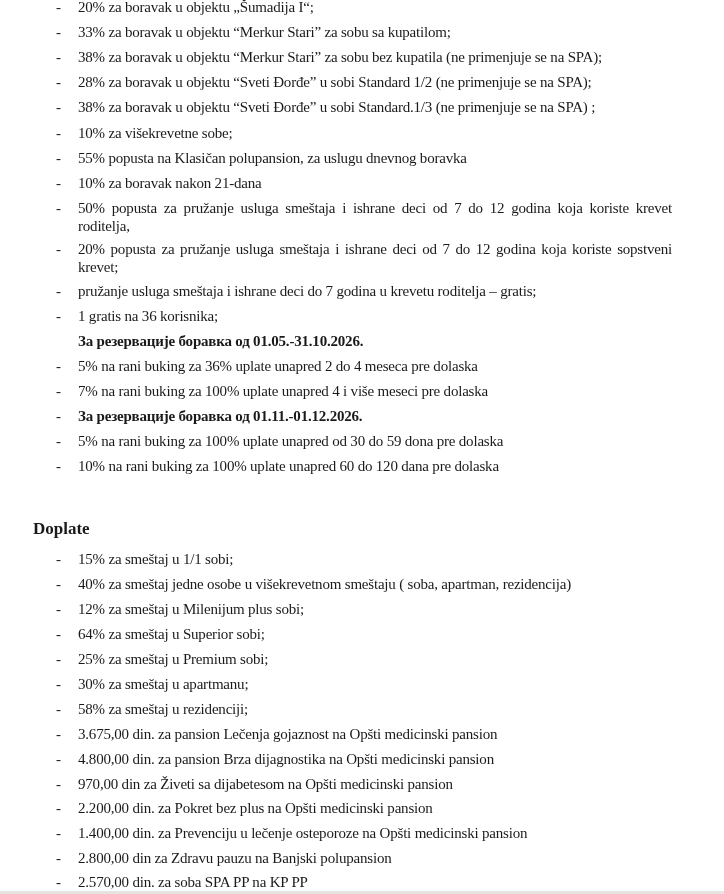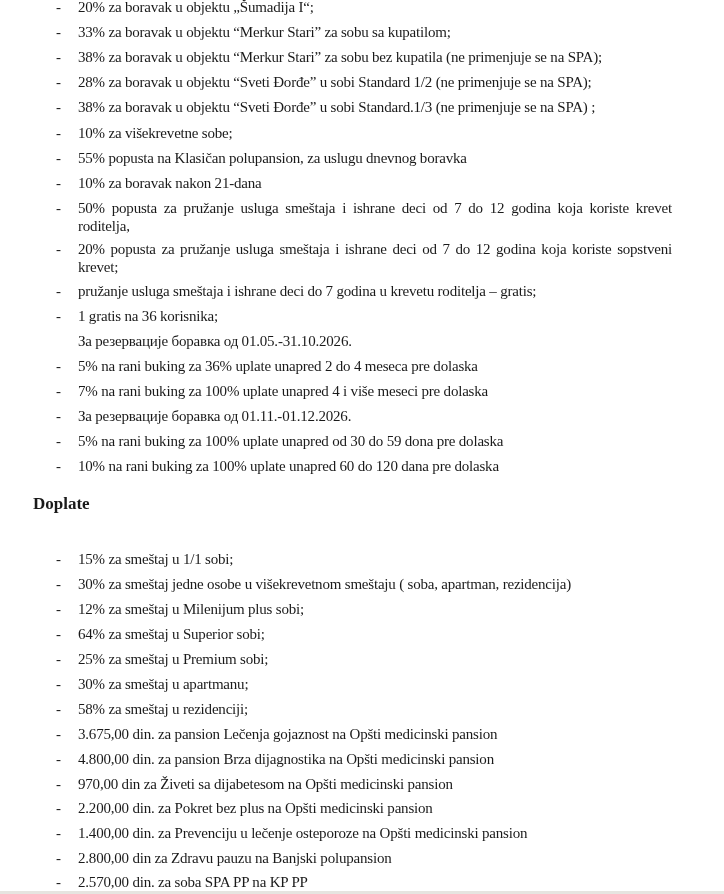--- a/index.html
+++ b/index.html
@@ -9,23 +9,23 @@
     color: #1a1a1a; position: relative;
   }
   .page { position: absolute; left: 0; top: 0; width: 724px; height: 894px; }
   .row {
     position: absolute; left: 0; right: 0;
     font-size: 15px; line-height: 18px; letter-spacing: -0.2px;
   }
   .dash { position: absolute; left: 56px; }
   .txt { position: absolute; left: 78px; right: 52px; }
   .txt.wrap { text-align: justify; }
-  .bold { font-weight: normal; }
+  .bold { font-weight: bold; }
   .heading {
-    position: absolute; left: 33px; top: 494px;
+    position: absolute; left: 33px; top: 519px;
     font-size: 17px; font-weight: bold; line-height: 20px;
   }
   .bottom-band {
     position: absolute; left: 0; right: 0; bottom: 0; height: 3px; background: #e6e4e0;
   }
 </style>
 </head>
 <body>
 
 <div class="page">
@@ -105,21 +105,21 @@
   </div>
 
   <div class="heading">Doplate</div>
 
   <div class="row" style="top:550px">
     <span class="dash">-</span>
     <span class="txt">15%  za smeštaj u 1/1 sobi;</span>
   </div>
   <div class="row" style="top:575px">
     <span class="dash">-</span>
-    <span class="txt">30% za smeštaj jedne osobe u višekrevetnom smeštaju ( soba, apartman, rezidencija)</span>
+    <span class="txt">40% za smeštaj jedne osobe u višekrevetnom smeštaju ( soba, apartman, rezidencija)</span>
   </div>
   <div class="row" style="top:600px">
     <span class="dash">-</span>
     <span class="txt">12% za smeštaj u Milenijum plus sobi;</span>
   </div>
   <div class="row" style="top:625px">
     <span class="dash">-</span>
     <span class="txt">64% za smeštaj u Superior sobi;</span>
   </div>
   <div class="row" style="top:650px">

